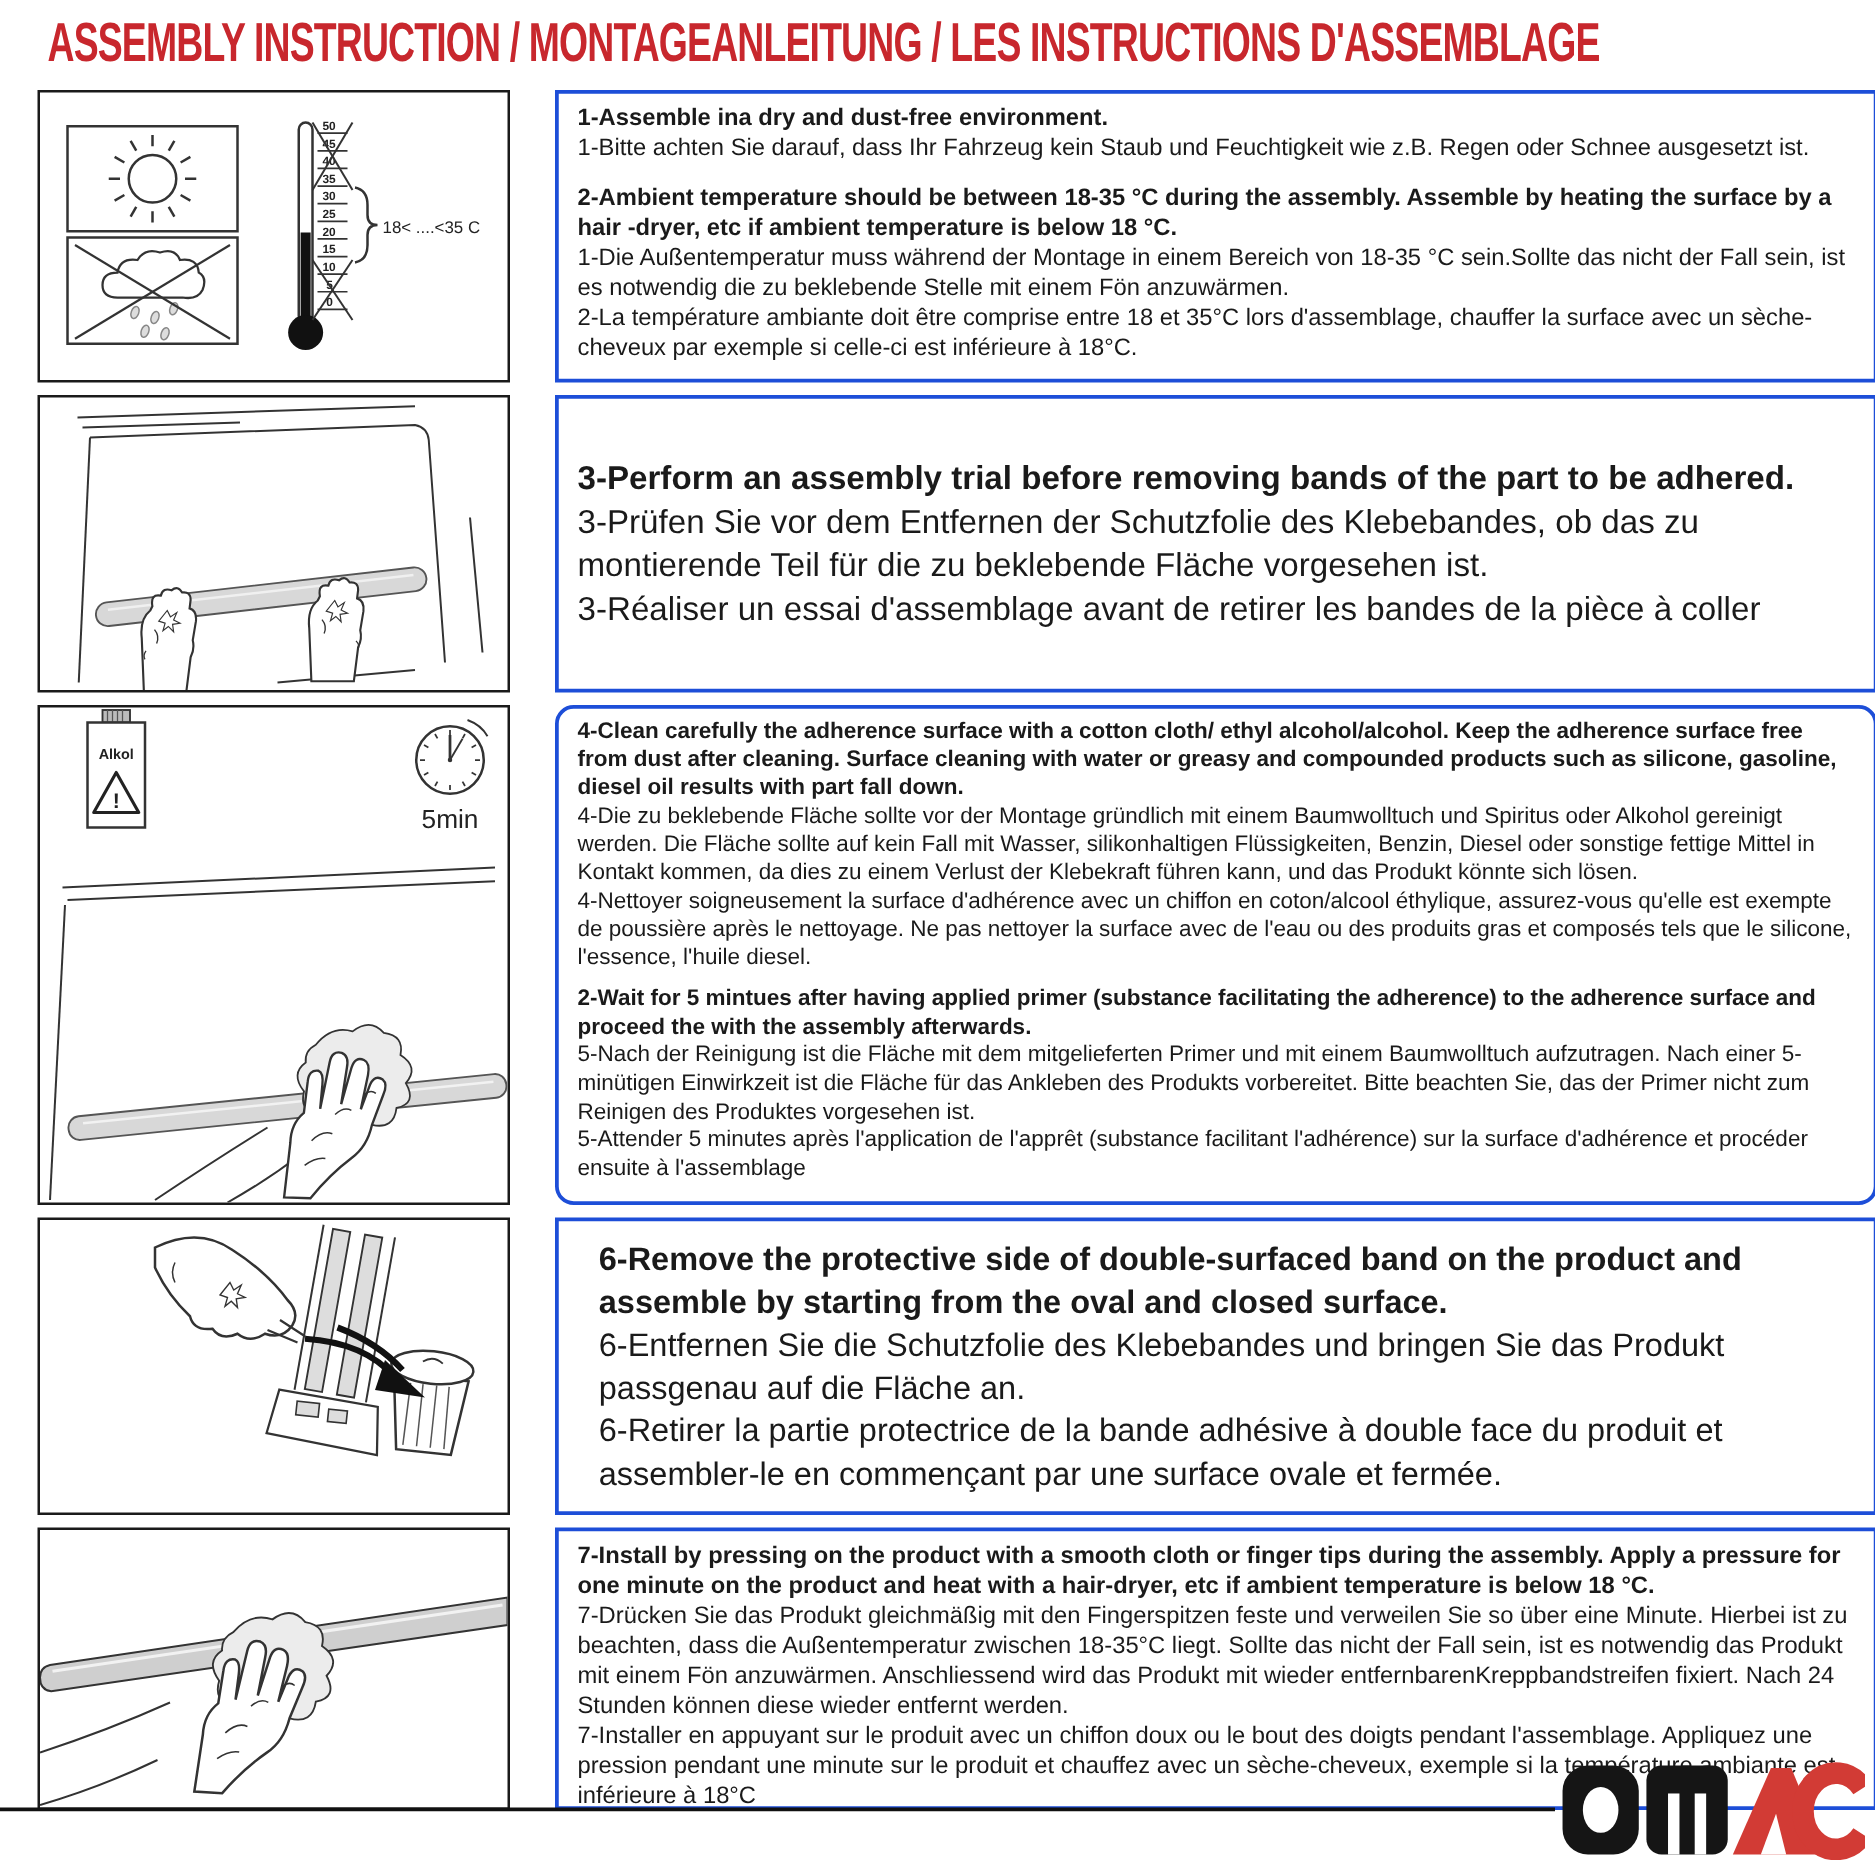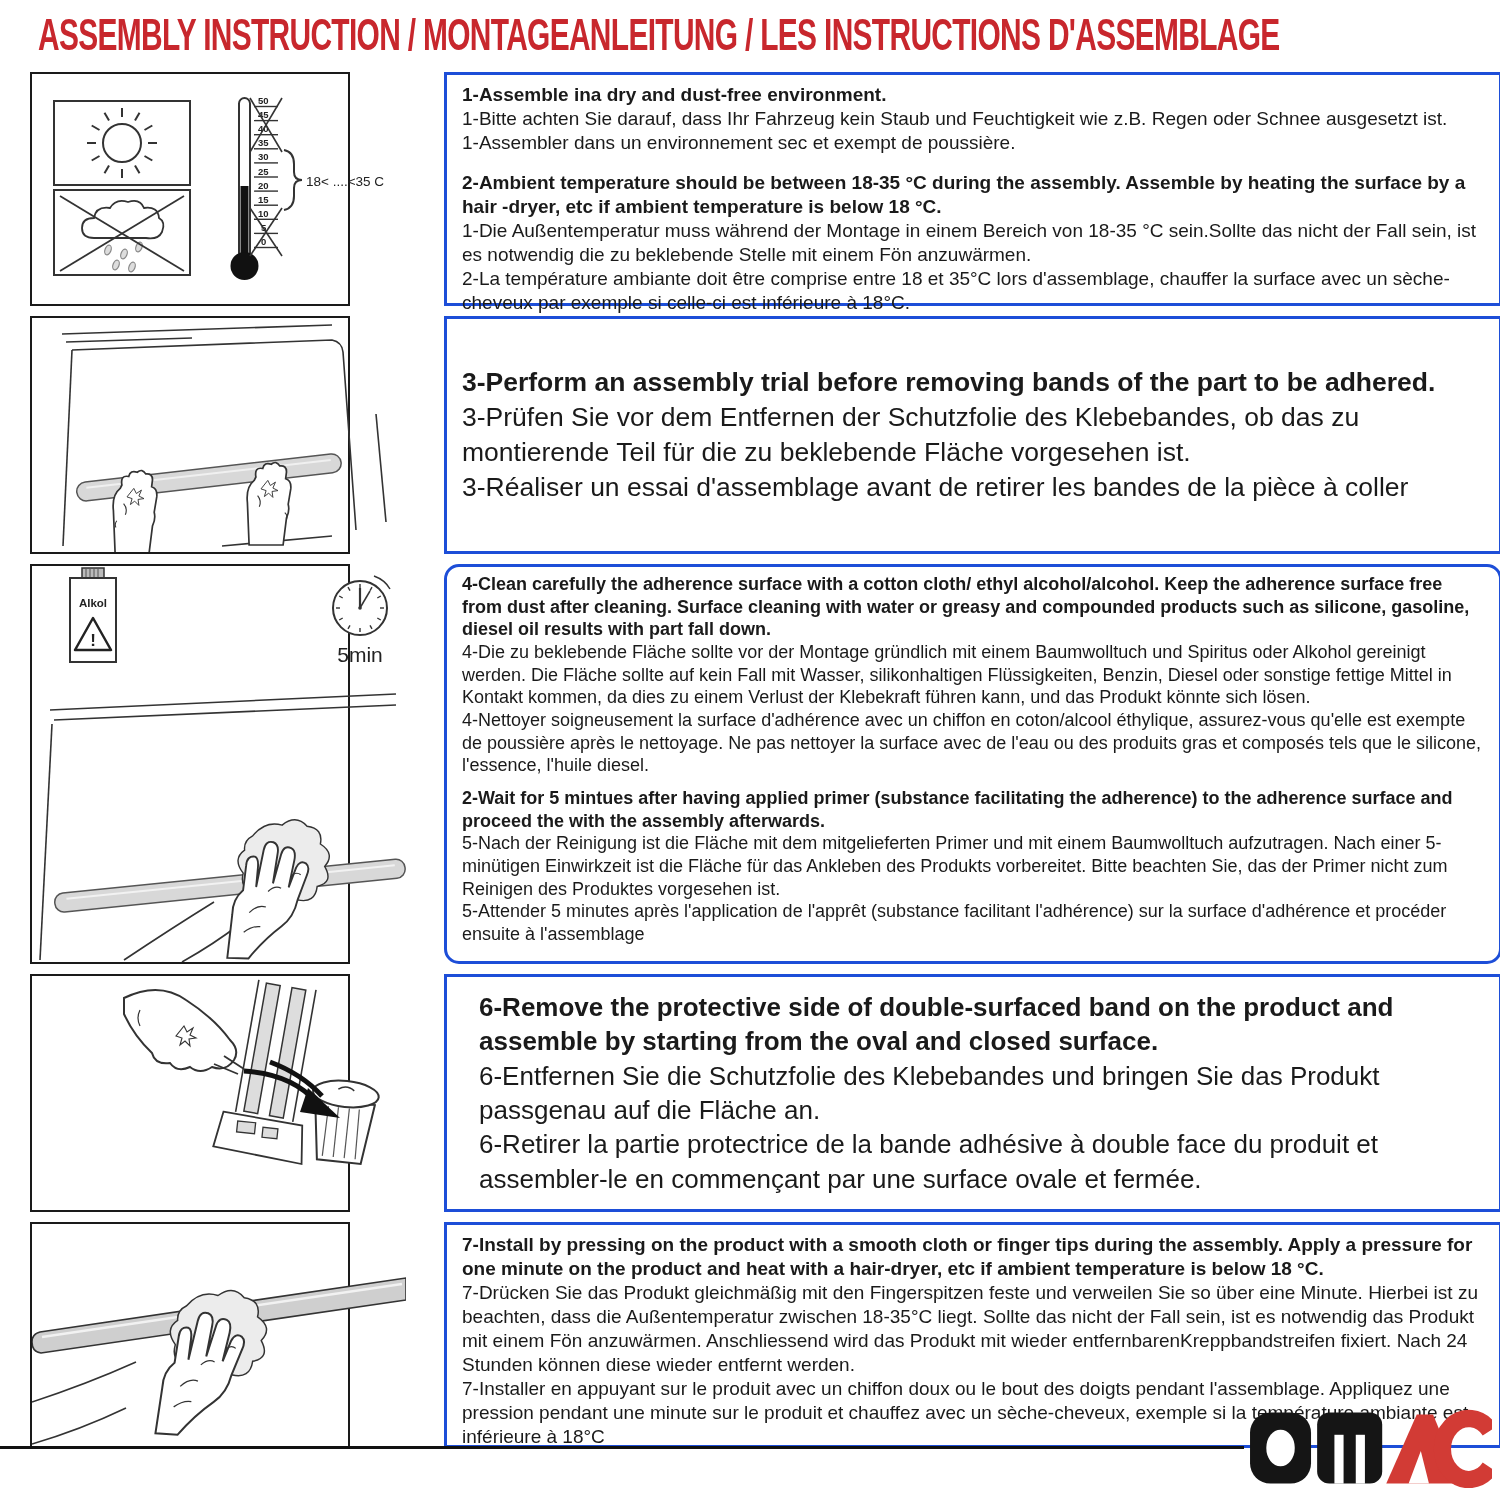--- a/index.html
+++ b/index.html
@@ -1,19 +1,19 @@
 <!DOCTYPE html>
 <html><head>
 <meta charset="utf-8">
 <style>
   html,body{margin:0;padding:0;overflow:hidden;background:#fff;}
   body{width:1500px;height:1500px;position:relative;font-family:"Liberation Sans",sans-serif;color:#1a1a1a;}
   .title{position:absolute;left:38px;top:10px;font-size:44px;font-weight:bold;color:#C8272D;
          white-space:nowrap;letter-spacing:-1px;transform:scaleX(0.68);transform-origin:left top;}
-  .illus{position:absolute;left:30px;width:320px;border:2px solid #1a1a1a;background:#fff;box-sizing:border-box;}
+  .illus{position:absolute;left:30px;width:378px;border:2px solid #1a1a1a;background:#fff;box-sizing:border-box;}
   .textbox{position:absolute;left:444px;width:1058px;border:3px solid #1d4ed8;background:#fff;
            box-sizing:border-box;padding:8px 15px;}
   .textbox p{margin:0;}
   .b{font-weight:bold;}
   .fs19{font-size:19px;line-height:1.26;}
   .fs18{font-size:18px;line-height:1.26;border-radius:15px;}
   .fs27{font-size:26.5px;line-height:1.33;}
   .fs26{font-size:26px;line-height:1.32;}
   .center{display:flex;flex-direction:column;justify-content:center;}
   .gap16{height:16px;}
@@ -107,21 +107,20 @@
           <line x1="250" y1="134" x2="218" y2="182"></line>
       </g>
       <path d="M252,76 Q262,78 262,90 L262,98 Q262,106 270,106 Q262,106 262,114 L262,122 Q262,134 252,136" fill="none" stroke="#333" stroke-width="2"></path>
       <text x="274" y="112" font-size="13.5" fill="#222">18&lt; ....&lt;35 C</text>
     </g>
   </svg>
 </div>
 <div class="textbox fs19 r1">
   <p class="b">1-Assemble ina dry and dust-free environment.</p>
   <p>1-Bitte achten Sie darauf, dass Ihr Fahrzeug kein Staub und Feuchtigkeit wie z.B. Regen oder Schnee ausgesetzt ist.</p>
-  <p>1-Assembler dans un environnement sec et exempt de poussière.</p>
   <div class="gap16"></div>
   <p class="b">2-Ambient temperature should be between 18-35 °C  during the assembly. Assemble by heating the surface by a hair -dryer, etc if ambient temperature is below 18 °C.</p>
   <p>1-Die Außentemperatur muss während der Montage in einem Bereich von 18-35 °C  sein.Sollte das nicht der Fall sein, ist es notwendig die zu beklebende Stelle mit einem Fön anzuwärmen.</p>
   <p>2-La température ambiante doit être comprise entre 18 et 35°C lors d'assemblage, chauffer la surface avec un sèche-cheveux par exemple si celle-ci est inférieure à 18°C.</p>
 </div>
 
 <div class="illus r2">
   <svg width="374" height="234" viewBox="0 0 374 234">
     <g fill="none" stroke="#333" stroke-width="1.6">
       <path d="M30,16 L300,7"></path>

